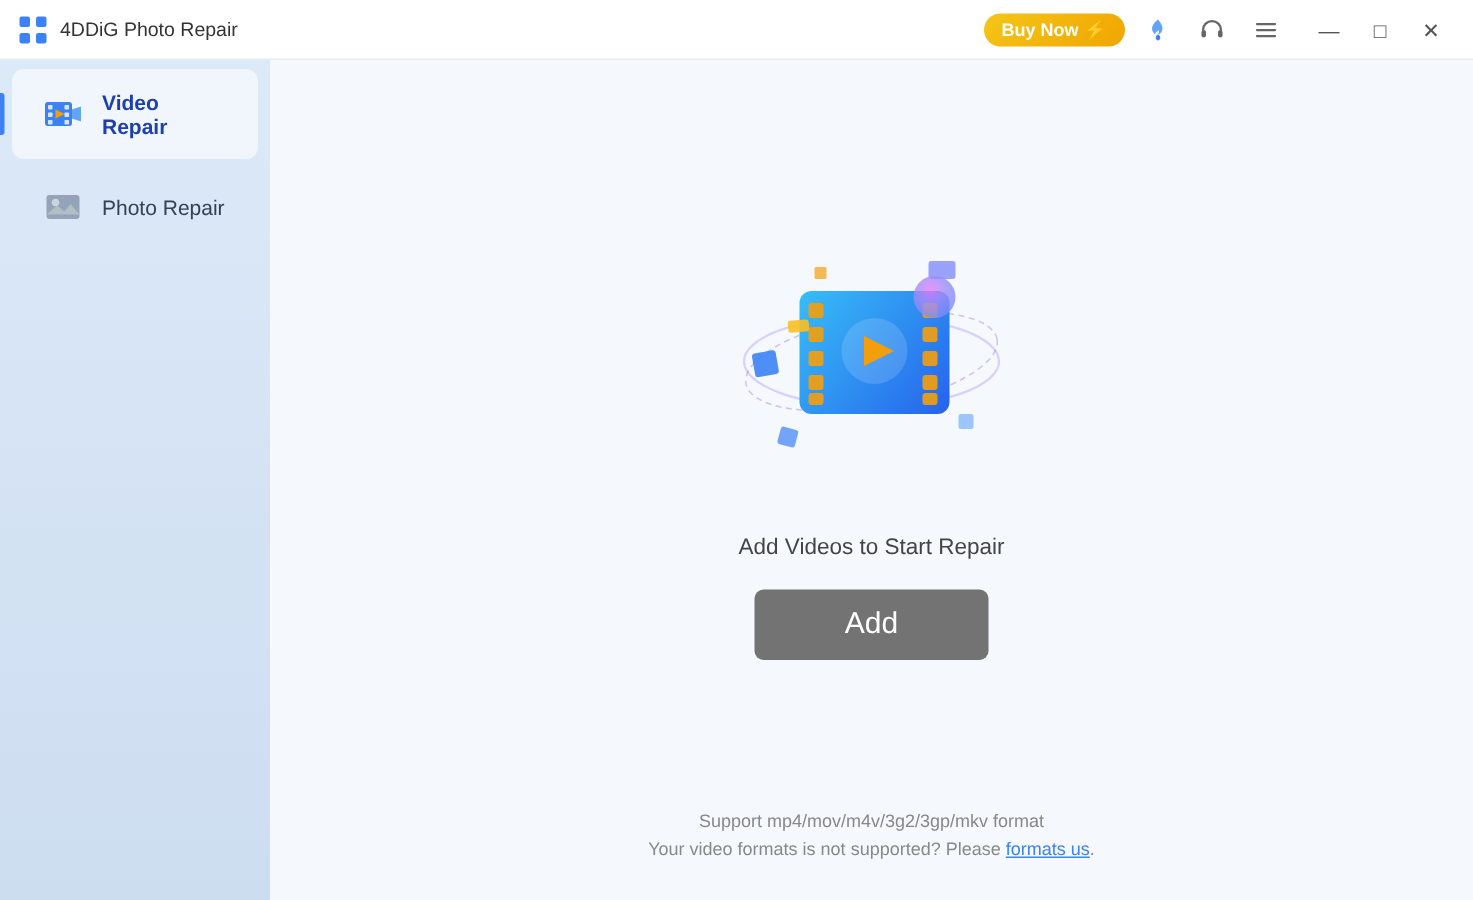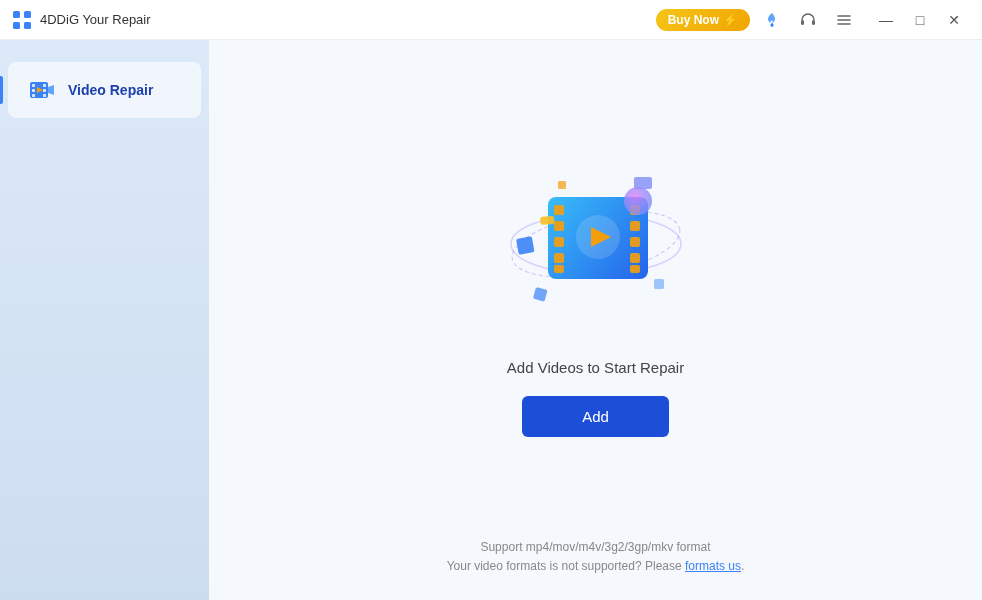--- a/index.html
+++ b/index.html
@@ -100,24 +100,24 @@
 
     
     .main-layout {
       display: flex;
       flex: 1;
       overflow: hidden;
     }
 
     
     .sidebar {
-      width: 209px;
+      width: 180px;
       background: linear-gradient(180deg, #dce9f8 0%, #cdddf0 100%);
       flex-shrink: 0;
-      padding-top: 20px;
+      padding-top: 4px;
       display: flex;
       flex-direction: column;
     }
 
     .nav-item {
       display: flex;
       align-items: center;
       gap: 12px;
       padding: 14px 20px;
       cursor: pointer;
@@ -196,26 +196,26 @@
       height: 200px;
     }
 
     .add-videos-text {
       font-size: 15px;
       color: #444;
       font-weight: 400;
     }
 
     .add-button {
-      background: #1d4ed8;
+      background: #737373;
       color: white;
       border: none;
       border-radius: 6px;
       padding: 12px 60px;
-      font-size: 15px;
+      font-size: 20px;
       font-weight: 500;
       cursor: pointer;
       transition: background 0.2s;
     }
 
     
     .footer-text {
       position: absolute;
       bottom: 24px;
       text-align: center;
@@ -235,21 +235,21 @@
 
 <div class="title-bar">
   <div class="title-bar-left">
 
     <svg class="app-icon" viewBox="0 0 20 20" fill="none">
       <rect x="1" y="1" width="7" height="7" rx="1.5" fill="#3b82f6"></rect>
       <rect x="12" y="1" width="7" height="7" rx="1.5" fill="#3b82f6"></rect>
       <rect x="1" y="12" width="7" height="7" rx="1.5" fill="#3b82f6"></rect>
       <rect x="12" y="12" width="7" height="7" rx="1.5" fill="#3b82f6"></rect>
     </svg>
-    <span class="app-title">4DDiG Your Repair</span>
+    <span class="app-title">4DDiG Photo Repair</span>
   </div>
   <div class="title-bar-right">
     <button class="buy-now-btn">
       <span>Buy Now</span>
       <span>⚡</span>
     </button>
 
     <button class="title-icon-btn">
       <svg width="16" height="16" viewBox="0 0 16 16" fill="none">
         <path d="M8 1 C8 1 11 4 11 7 C11 9.2 9.2 11 8 11 C8 11 9 9.5 8.5 8 C7.5 9 6 9.5 6 11 C5 10 4 8.5 4 7 C4 4 8 1 8 1Z" fill="#60a5fa"></path>
@@ -299,20 +299,30 @@
           <rect x="14" y="15" width="3" height="3" rx="0.5" fill="white" opacity="0.8"></rect>
 
           <polygon points="8,8 8,14 14,11" fill="#f59e0b"></polygon>
 
           <path d="M19 8 L25 6 L25 16 L19 14Z" fill="#60a5fa"></path>
         </svg>
       </div>
       <span class="nav-item-label">Video Repair</span>
     </div>
 
+    <div class="nav-item">
+      <div class="nav-item-icon">
+        <svg width="26" height="22" viewBox="0 0 26 22" fill="none">
+          <rect x="2" y="3" width="22" height="16" rx="2" fill="#94a3b8"></rect>
+          <circle cx="8" cy="8" r="2.5" fill="#cbd5e1"></circle>
+          <polygon points="2,16 9,10 14,14 18,9 24,16" fill="#b0bec5"></polygon>
+        </svg>
+      </div>
+      <span class="nav-item-label">Photo Repair</span>
+    </div>
 
   </div>
 
   <div class="content-area">
 
     <div class="center-content">
 
       <div class="video-illustration">
         <svg class="illustration-svg" viewBox="0 0 220 200" fill="none" xmlns="http://www.w3.org/2000/svg">
 

